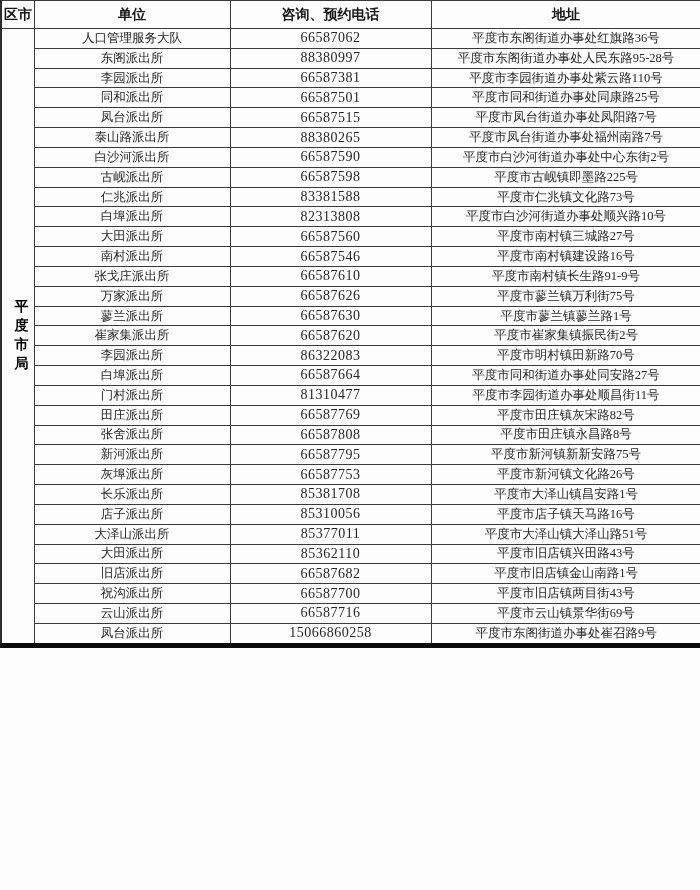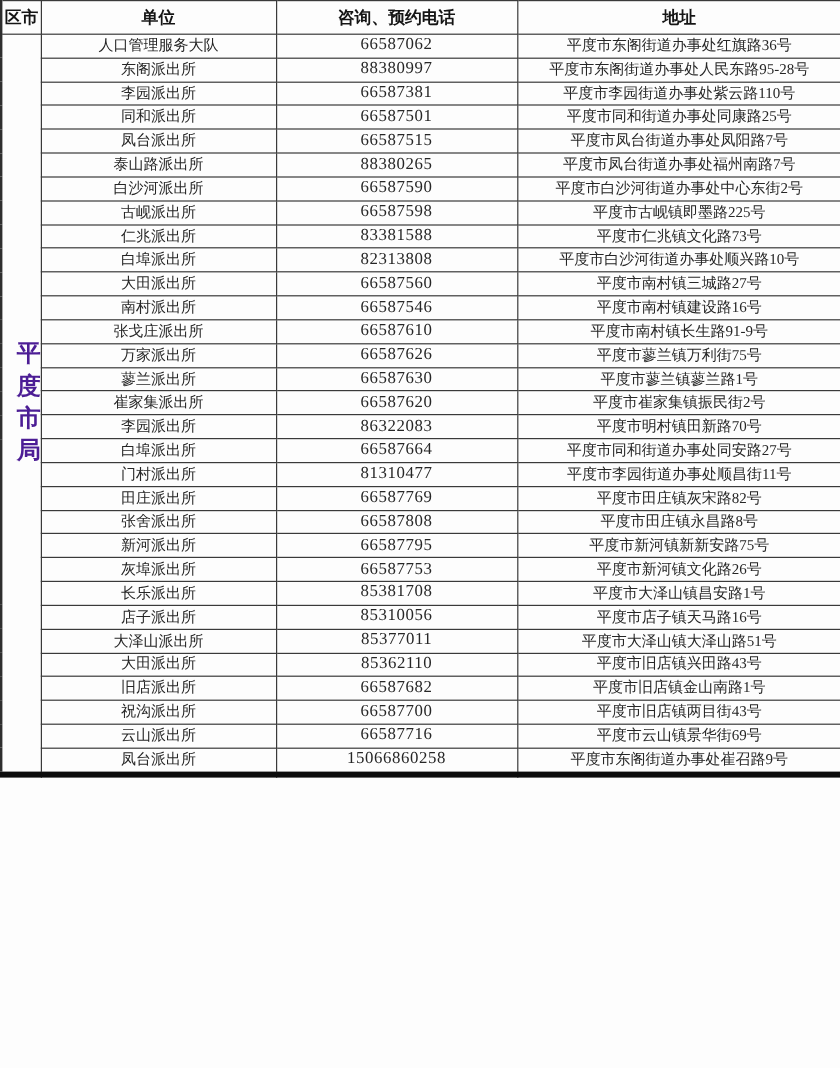--- a/index.html
+++ b/index.html
@@ -50,22 +50,22 @@
     font-size: 12.5px;
     color: #262626;
     white-space: nowrap;
   }
   td.phone {
     font-size: 14px;
     letter-spacing: 0.5px;
   }
   td.district-cell {
     font-weight: bold;
-    font-size: 20px;
-    color: #4c1d95;
+    font-size: 14px;
+    color: #000000;
     white-space: normal;
     padding: 12px;
   }
   .district-text {
     width: 15px;
     margin: 0 auto;
     word-break: break-all;
     line-height: 1.35;
     text-align: center;
   }

